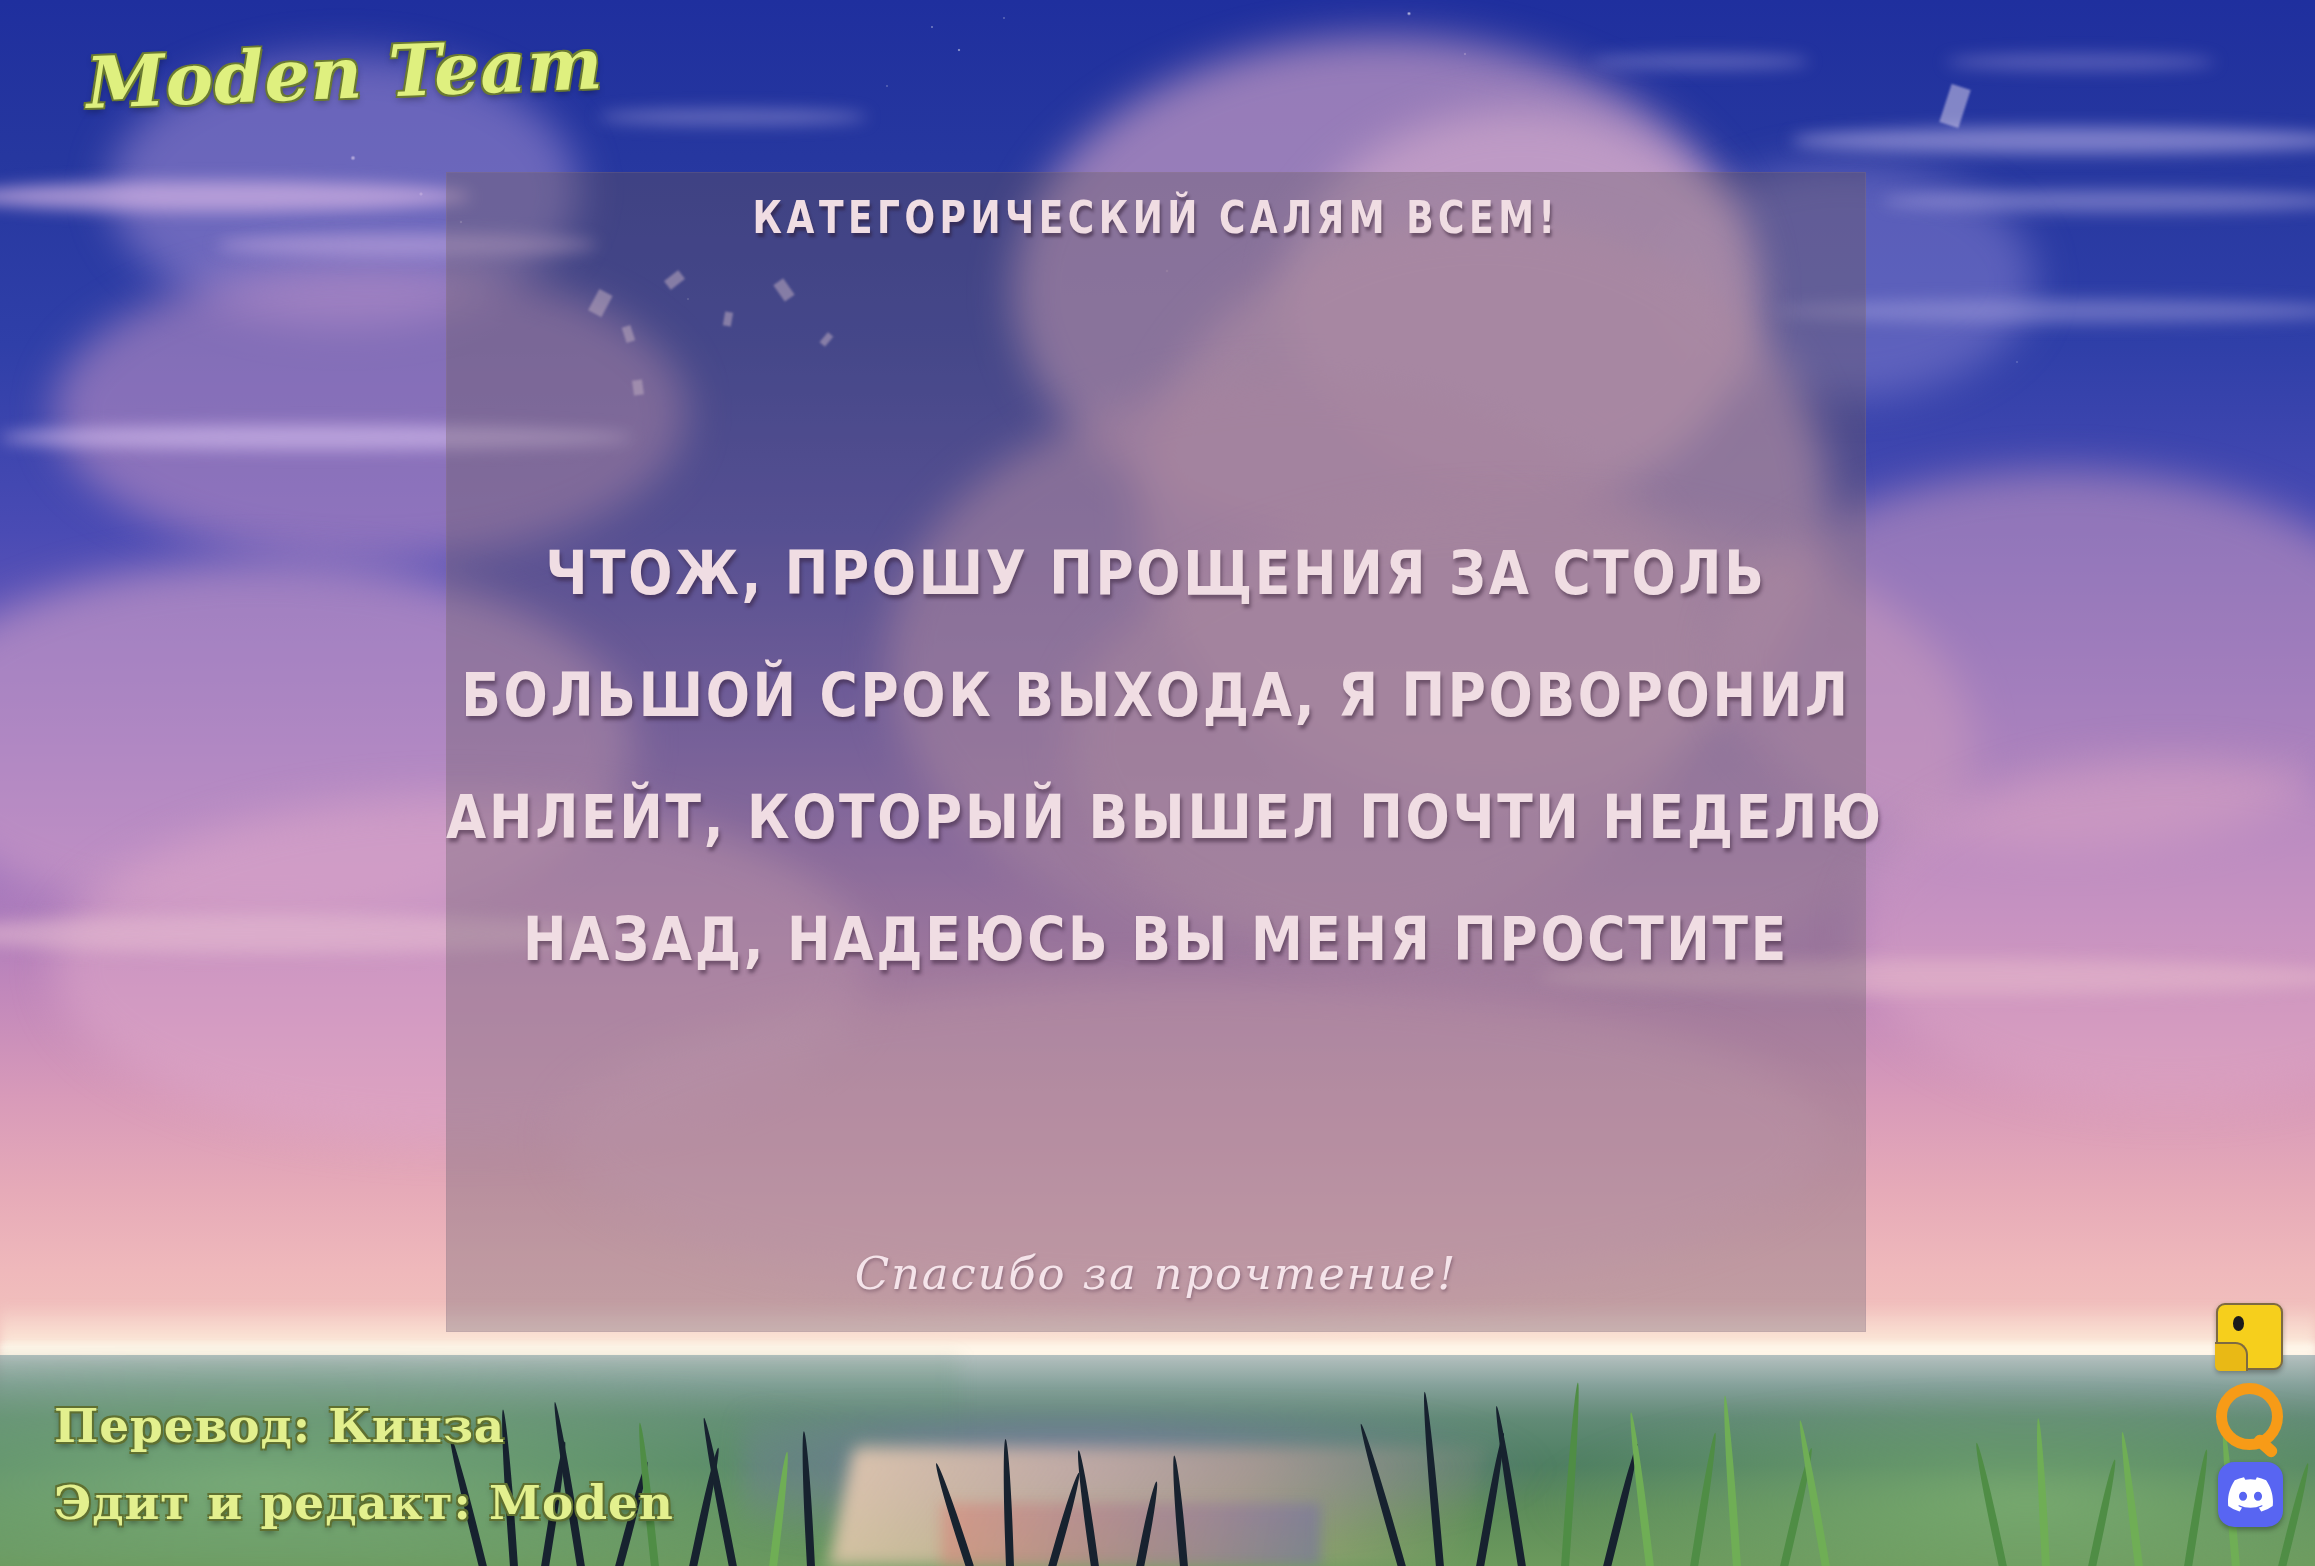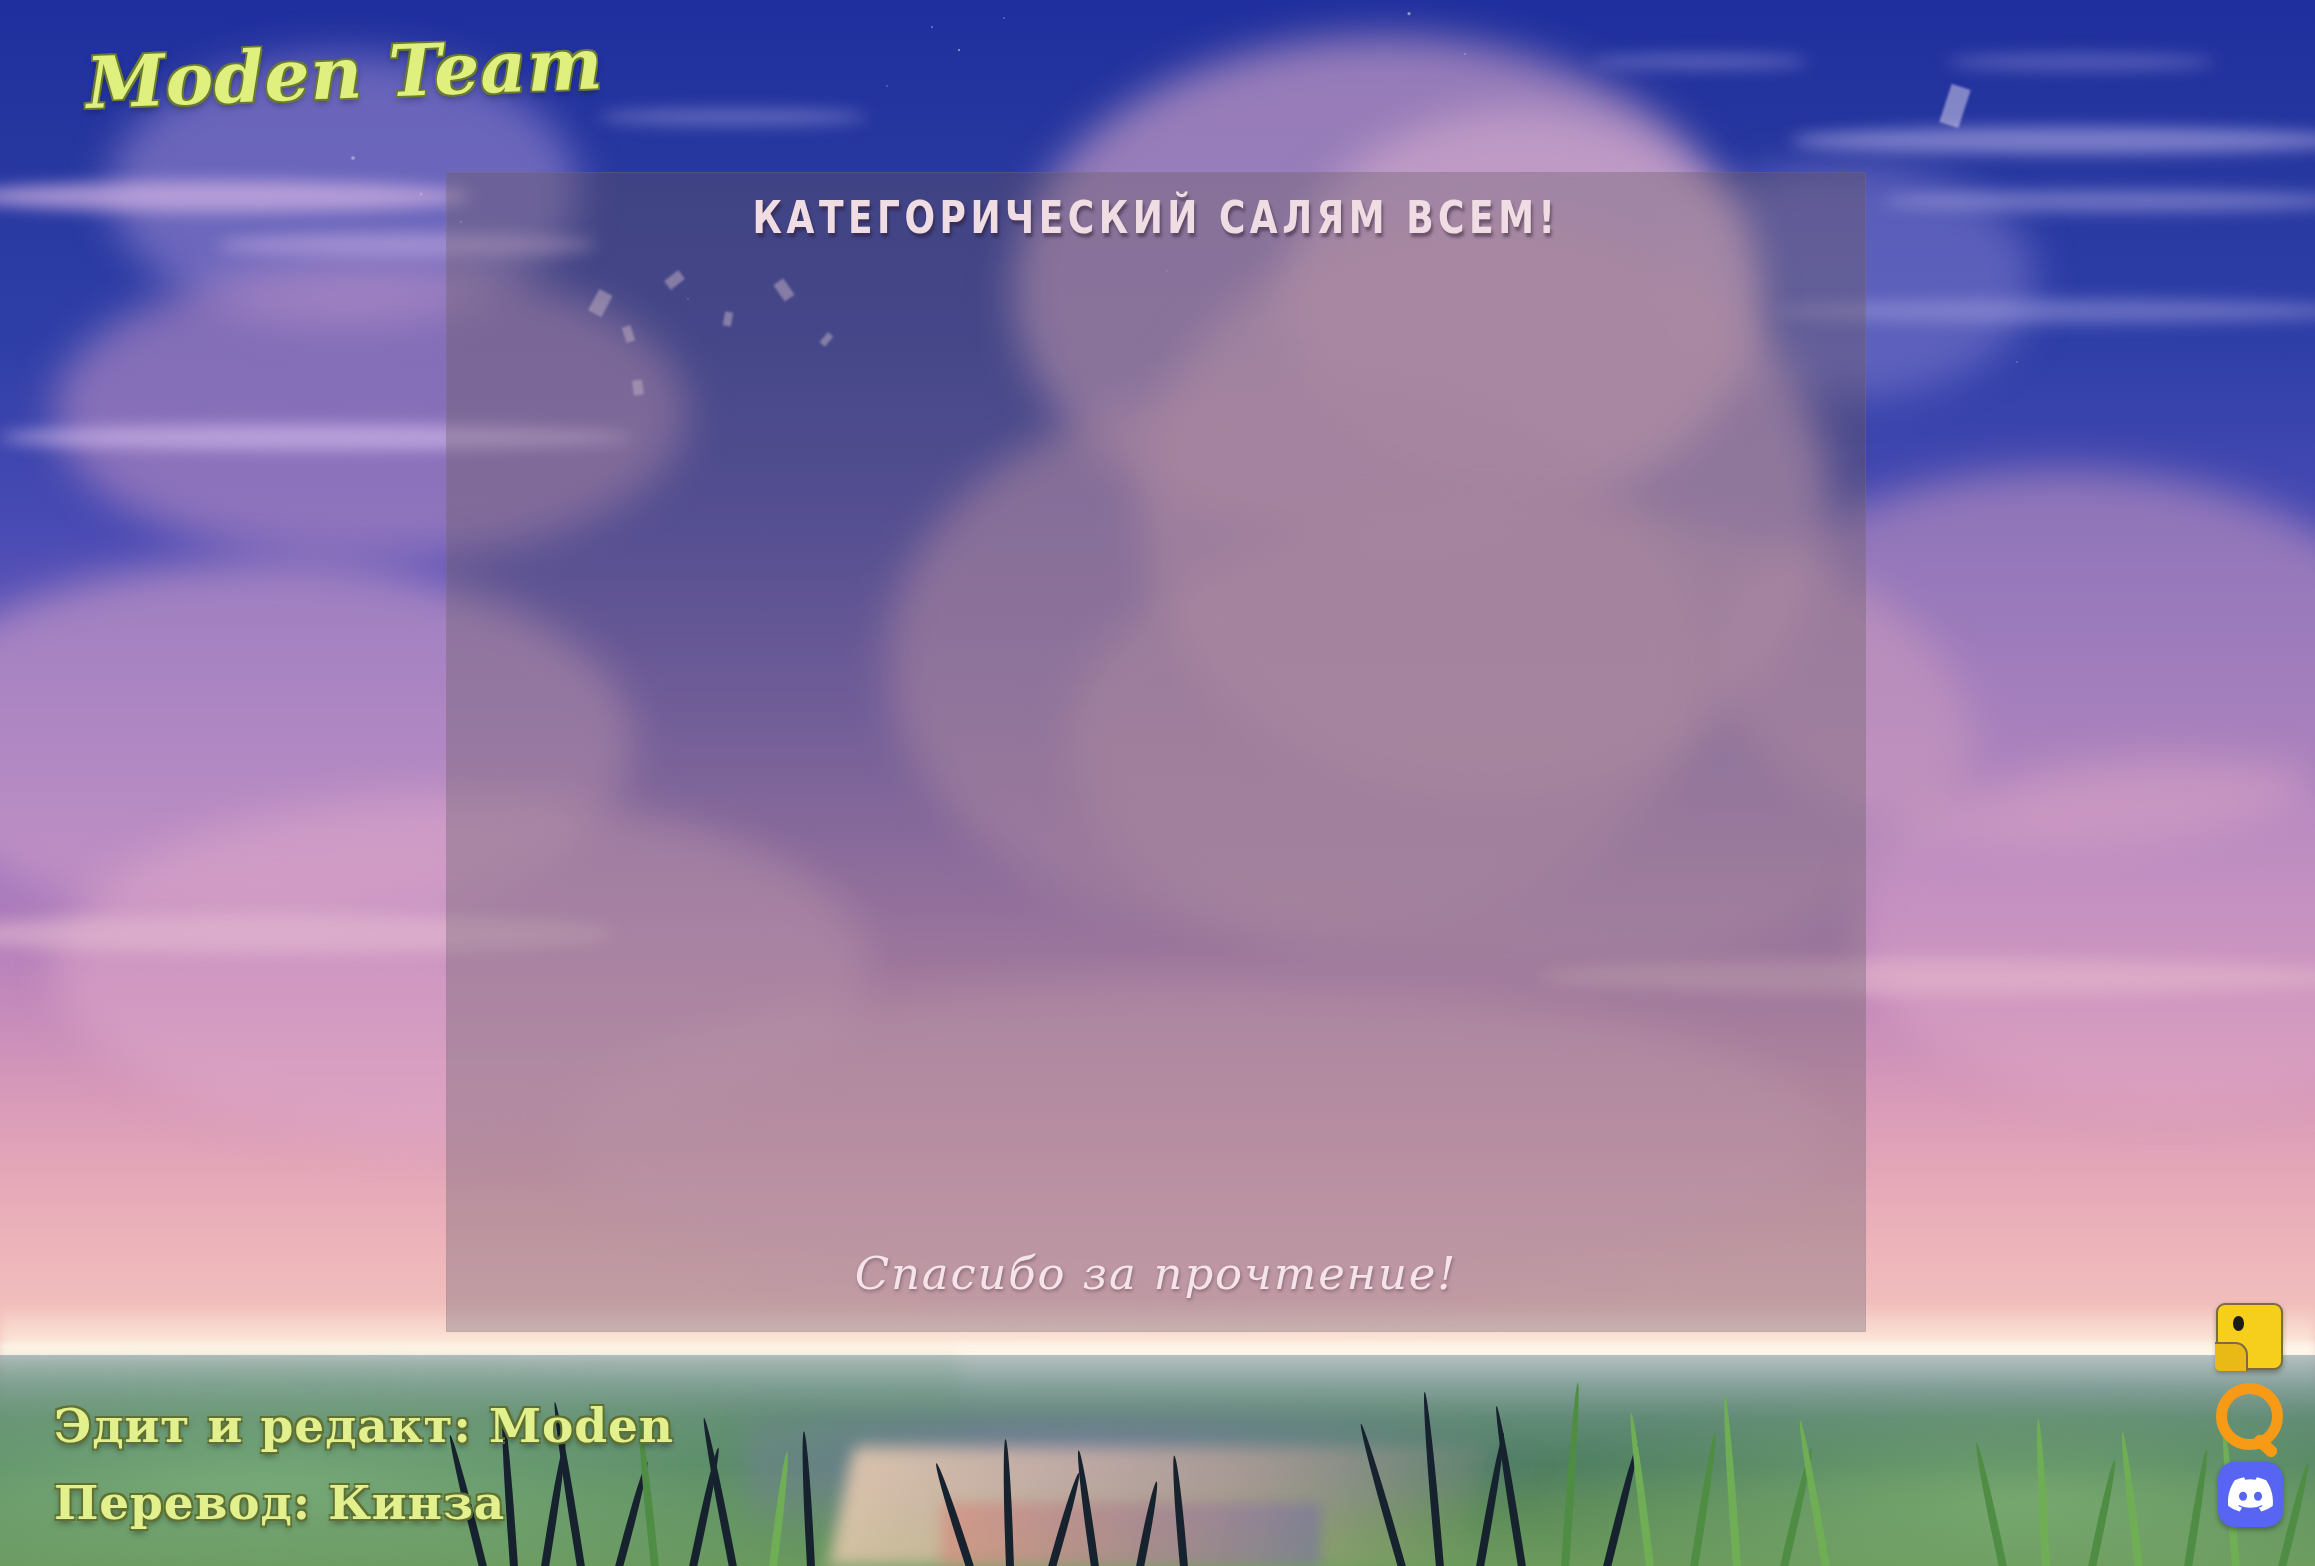--- a/index.html
+++ b/index.html
@@ -399,26 +399,32 @@
     <div class="gb lite" style="left:242px;height:143px;transform:rotate(-5deg);"></div>
     <div class="gb green" style="left:288px;height:107px;transform:rotate(14deg);"></div>
   </div>
 
   <div class="note-panel"></div>
 
   <div class="logo">Moden Team</div>
 
   <div class="headline">КАТЕГОРИЧЕСКИЙ САЛЯМ ВСЕМ!</div>
 
+  <div class="body-lines">
+    <div class="ln">ЧТОЖ, ПРОШУ ПРОЩЕНИЯ ЗА СТОЛЬ</div>
+    <div class="ln">БОЛЬШОЙ СРОК ВЫХОДА, Я ПРОВОРОНИЛ</div>
+    <div class="ln">АНЛЕЙТ, КОТОРЫЙ ВЫШЕЛ ПОЧТИ НЕДЕЛЮ</div>
+    <div class="ln">НАЗАД, НАДЕЮСЬ ВЫ МЕНЯ ПРОСТИТЕ</div>
+  </div>
 
   <div class="thanks">Спасибо за прочтение!</div>
 
   <div class="credits">
+    <div class="cl">Перевод: Кинза</div>
     <div class="cl">Эдит и редакт: Moden</div>
-    <div class="cl">Перевод: Кинза</div>
   </div>
 
   <div class="contacts">
 
     <div class="crow">
       <div class="icon-note"></div>
     </div>
 
     <div class="crow">
       <div class="icon-q">

